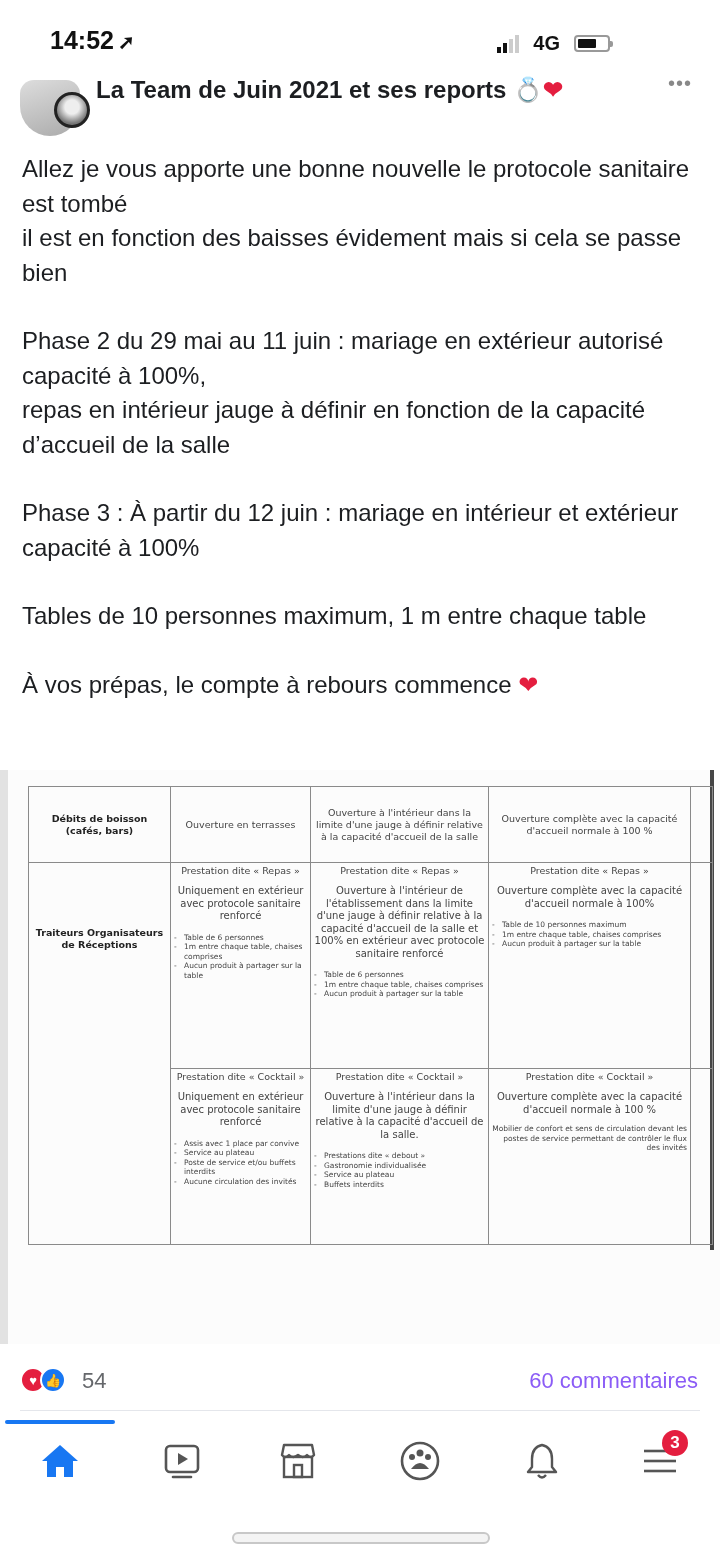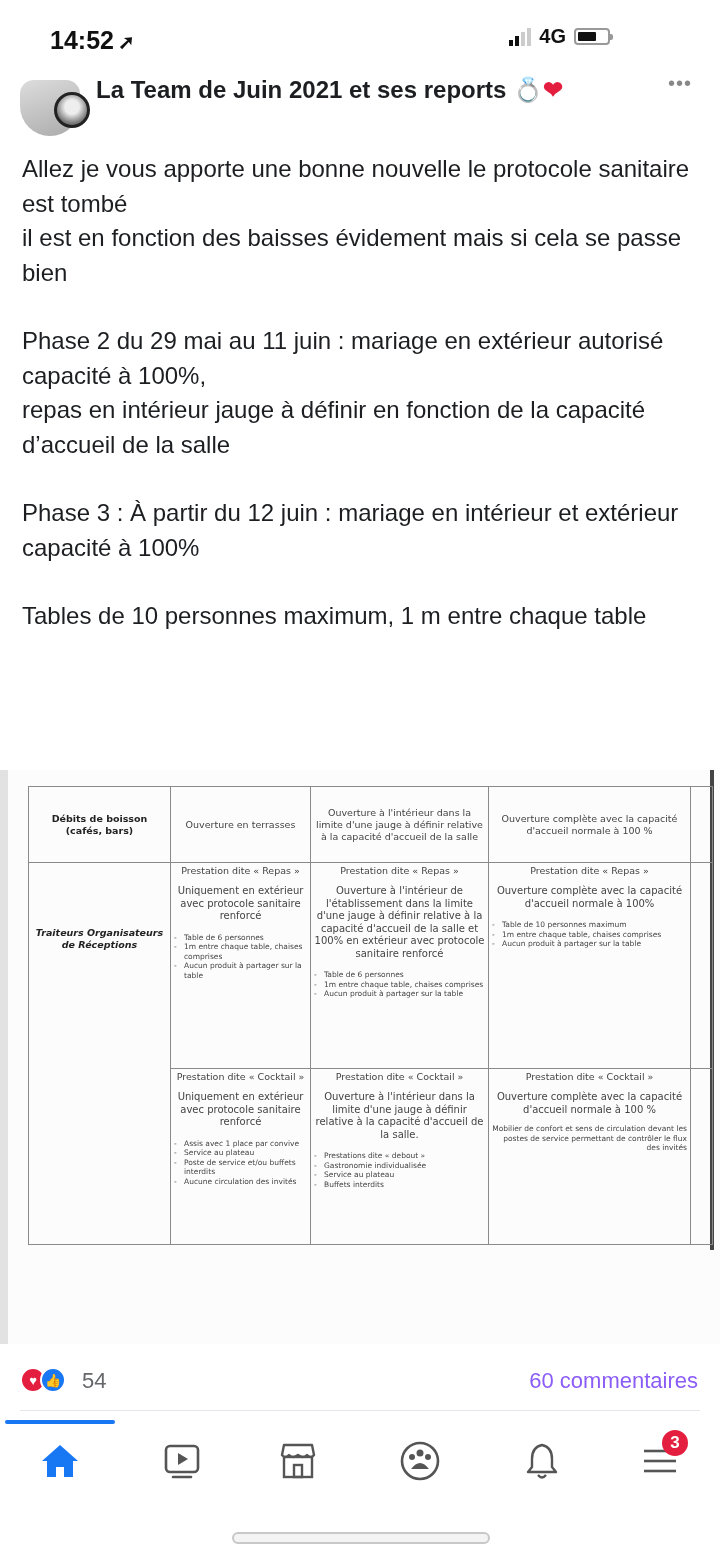--- a/index.html
+++ b/index.html
@@ -2,21 +2,21 @@
 <html><head>
 <meta charset="utf-8">
 <style>
   * { margin: 0; padding: 0; box-sizing: border-box; }
   html, body { width: 720px; height: 1558px; background: #ffffff; overflow: hidden; }
   body { font-family: "Liberation Sans", sans-serif; color: #1c1e21; position: relative; }
 
   .status-bar { position: absolute; left: 0; top: 0; width: 648px; height: 80px; background: #fff; }
   .status-time { position: absolute; left: 50px; top: 26px; font-size: 25px; font-weight: bold; color: #111; }
   .status-time .arrow { font-size: 20px; margin-left: 4px; }
-  .status-right { position: absolute; right: 38px; top: 25px; display: flex; align-items: center; gap: 8px; }
+  .status-right { position: absolute; right: 38px; top: 32px; display: flex; align-items: center; gap: 14px; }
   .signal { display: flex; align-items: flex-end; gap: 2px; height: 18px; }
   .signal span { width: 4px; background: #111; display: block; }
   .signal span.dim { background: #ccc; }
   .net { font-size: 20px; font-weight: bold; color: #111; }
   .battery { width: 36px; height: 17px; border: 2px solid #999; border-radius: 4px; position: relative; padding: 2px; }
   .battery .fill { width: 18px; height: 100%; background: #111; border-radius: 1px; }
   .battery::after { content: ""; position: absolute; right: -5px; top: 4px; width: 3px; height: 6px; background: #999; border-radius: 0 2px 2px 0; }
 
   .post-header { position: absolute; left: 0; top: 72px; width: 720px; height: 70px; }
   .avatar { position: absolute; left: 20px; top: 8px; width: 80px; height: 56px; }
@@ -97,20 +97,21 @@
   <div class="more-icon">•••</div>
 </div>
 
 <div class="post-body">
   <p style="white-space:pre-line">Allez je vous apporte une bonne nouvelle le protocole sanitaire est tombé
 il est en fonction des baisses évidement mais si cela se passe bien</p>
   <p style="white-space:pre-line">Phase 2 du 29 mai au 11 juin : mariage en extérieur autorisé capacité à 100%,
 repas en intérieur jauge à définir en fonction de la capacité d’accueil de la salle</p>
   <p style="white-space:pre-line">Phase 3 : À partir du 12 juin : mariage en intérieur et extérieur capacité à 100%</p>
   <p style="white-space:pre-line">Tables de 10 personnes maximum, 1 m entre chaque table</p>
+  <p style="white-space:nowrap"><span>À vos prépas, le compte à rebours commence</span> <span class="heart">❤</span></p>
 </div>
 
 <div class="attachment">
   <div class="att-edge-left"></div>
   <div class="att-edge-right"></div>
   <table class="doc-table">
     <colgroup>
       <col style="width:142px">
         <col style="width:140px">
         <col style="width:178px">
@@ -119,21 +120,21 @@
     </colgroup>
     <tbody>
         <tr style="height:76px">
       <td class="rowhead">Débits de boisson (cafés, bars)</td>
       <td class="hdrcell">Ouverture en terrasses</td>
       <td class="hdrcell">Ouverture à l'intérieur dans la limite d'une jauge à définir relative à la capacité d'accueil de la salle</td>
       <td class="hdrcell">Ouverture complète avec la capacité d'accueil normale à 100 %</td>
       <td class="empty"></td>
     </tr>
     <tr style="height:206px">
-      <td class="rowhead" rowspan="2" style="vertical-align:top;padding-top:64px;font-style:italic;">
+      <td class="rowhead" rowspan="2" style="vertical-align:top;padding-top:64px;">
         <span>Traiteurs Organisateurs de Réceptions</span>
       </td>
       <td>
         <span class="prest">Prestation dite « Repas »</span>
         <span class="desc">Uniquement en extérieur avec protocole sanitaire renforcé</span>
         <ul class="bullets">
           <li>Table de 6 personnes</li>
           <li>1m entre chaque table, chaises comprises</li>
           <li>Aucun produit à partager sur la table</li>
         </ul>

